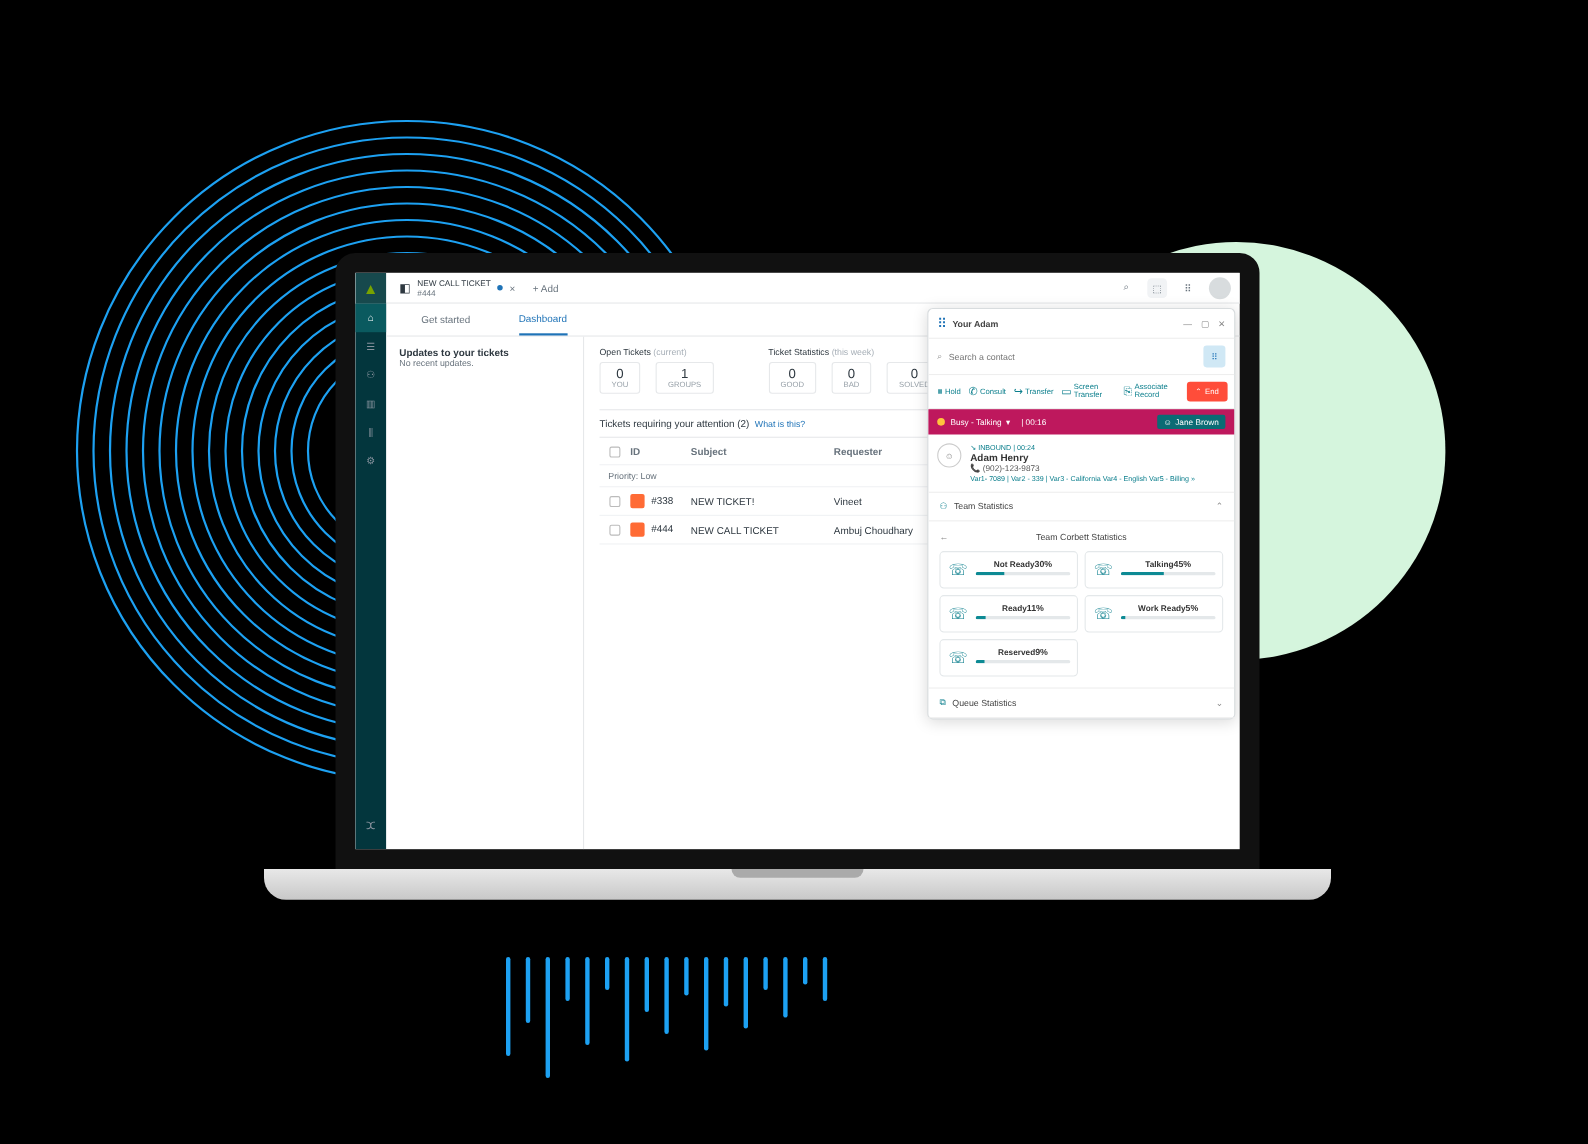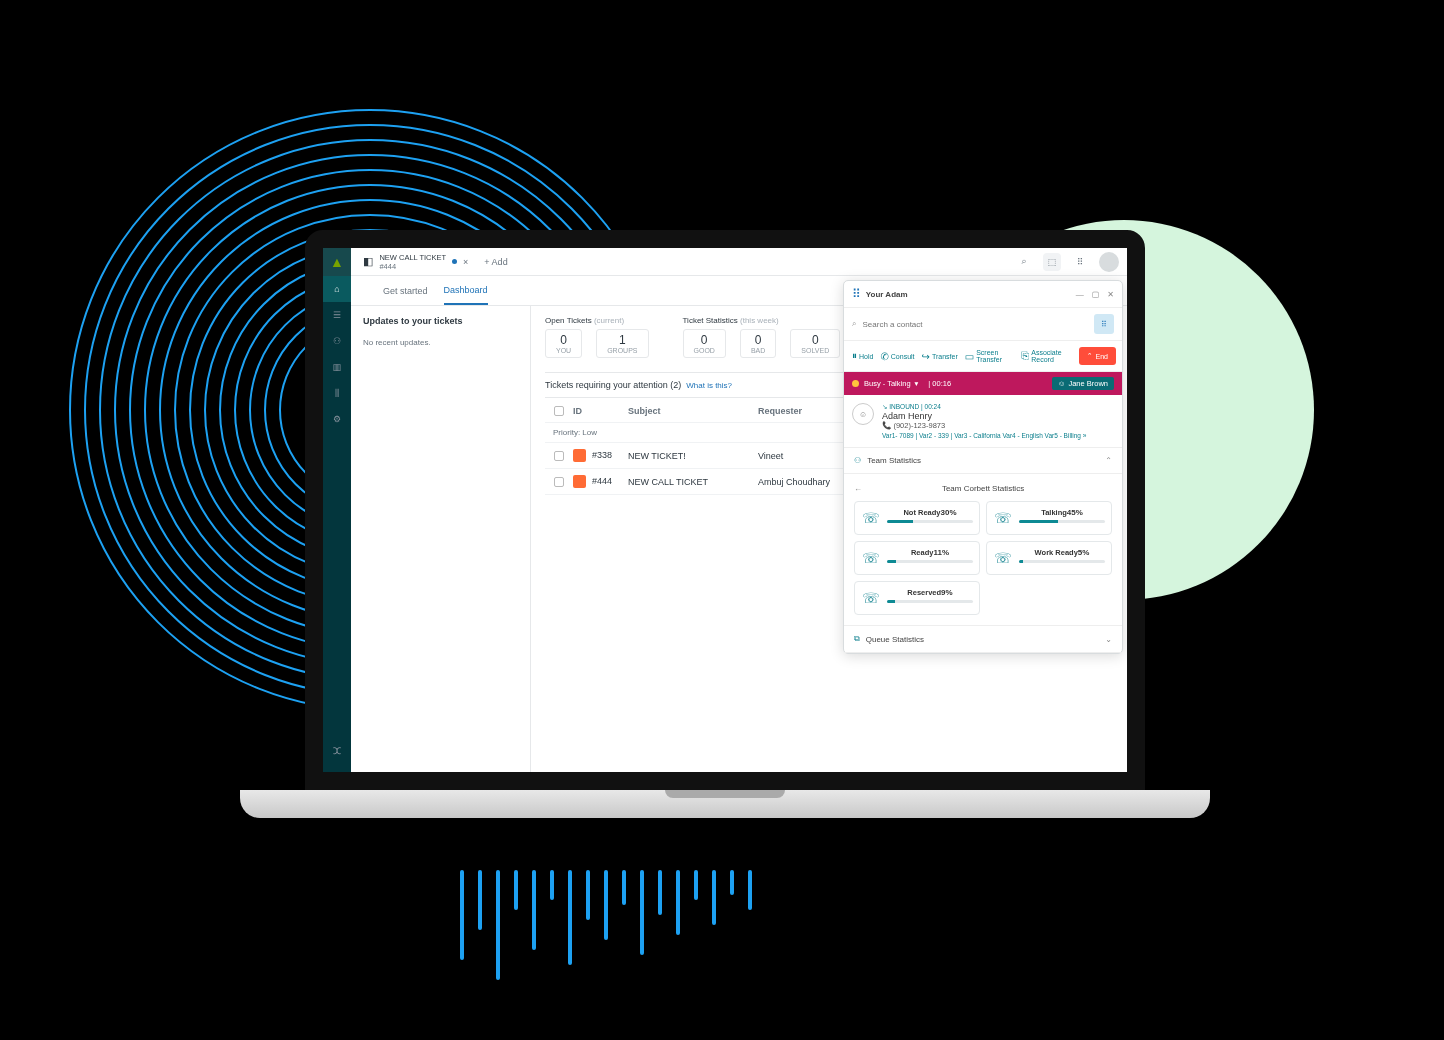--- a/index.html
+++ b/index.html
@@ -27,29 +27,29 @@
 .icon-btn{width:18px;height:18px;display:flex;align-items:center;justify-content:center;color:#68737d;border-radius:3px}
 .icon-box{background:#f1f3f5;padding:3px;border-radius:4px}
 
 .body{display:flex;height:calc(100% - 28px)}
 .sidebar{width:28px;background:#03363d;display:flex;flex-direction:column;align-items:center;padding-top:0}
 .side-item{width:28px;height:26px;display:flex;align-items:center;justify-content:center;color:#87929d;cursor:pointer}
 .side-item.active{background:#0a5a5f;color:#fff}
 .side-bot{margin-top:auto;margin-bottom:8px}
 
 .main{flex:1;display:flex;flex-direction:column;position:relative}
-.subnav{height:30px;display:flex;align-items:center;gap:16px;padding-left:32px;border-bottom:1px solid #e6e8ea}
+.subnav{height:30px;display:flex;align-items:center;gap:44px;padding-left:32px;border-bottom:1px solid #e6e8ea}
 .subnav span{color:#68737d;cursor:pointer}
 .subnav span.active{color:#1f73b7;border-bottom:2px solid #1f73b7;padding-bottom:8px;margin-bottom:-9px}
 .content{flex:1;display:flex}
 .col1{width:180px;border-right:1px solid #e6e8ea;padding:10px 12px}
-.col1 .ttl{font-weight:600;margin-bottom:12px}
+.col1 .ttl{font-weight:600;margin-bottom:0}
 .col1 .sub{color:#68737d;font-size:8px}
 .col2{flex:1;padding:10px 14px}
-.stats-row{display:flex;gap:34px;margin-bottom:14px}
+.stats-row{display:flex;gap:50px;margin-bottom:14px}
 .stats-grp .lbl{color:#68737d;font-size:8px;margin-bottom:4px}
 .stats-grp .lbl span{color:#a8b0b8}
 .stat-boxes{display:flex;gap:14px}
 .stat-box{text-align:center;border:1px solid #e6e8ea;padding:3px 10px;border-radius:3px}
 .stat-box .num{font-size:12px}
 .stat-box .cap{font-size:7px;color:#97a0a8}
 .sect-hdr{display:flex;align-items:center;gap:5px;padding:7px 0;border-top:1px solid #e6e8ea;border-bottom:1px solid #e6e8ea}
 .sect-hdr .lnk{color:#1f73b7;font-size:8px}
 .table{width:100%;margin-top:2px}
 .table-hdr,.table-row{display:flex;align-items:center;padding:6px 0;border-bottom:1px solid #f0f2f4}
@@ -74,21 +74,21 @@
 .p-act .ic{font-size:10px}
 .p-end{margin-left:auto;background:#ff4d3a;color:#fff;padding:3px 8px;border-radius:3px;display:flex;align-items:center;gap:3px}
 .p-status{display:flex;align-items:center;padding:5px 8px;background:#be185d;color:#fff;font-size:7.5px}
 .p-status .dot{width:7px;height:7px;border-radius:50%;background:#ffc43d;margin-right:5px}
 .p-status .tm{margin-left:6px}
 .p-status .agent{margin-left:auto;background:#0a6b74;padding:2px 6px;border-radius:2px;display:flex;gap:3px;align-items:center}
 .p-caller{display:flex;padding:8px;gap:8px;border-bottom:1px solid #eee}
 .p-caller .av{width:22px;height:22px;border:1px solid #ccc;border-radius:50%;display:flex;align-items:center;justify-content:center;color:#888}
 .p-caller .info{flex:1}
 .p-caller .inb{color:#0a7e8c;font-size:6.5px}
-.p-caller .nm{font-weight:400;font-size:9px;color:#333}
+.p-caller .nm{font-weight:700;font-size:9px;color:#333}
 .p-caller .ph{font-size:7.5px;color:#555}
 .p-caller .vars{font-size:6.5px;color:#0a7e8c;margin-top:2px}
 .p-notes{padding:10px 10px 24px;color:#aaa;font-size:8px;border-bottom:1px solid #eee}
 .p-sect{display:flex;align-items:center;padding:8px 10px;border-bottom:1px solid #eee;color:#0a7e8c;gap:6px}
 .p-sect .ttl{color:#444;font-weight:500}
 .p-sect .chev{margin-left:auto;color:#888}
 .team-box{padding:10px;border-bottom:1px solid #eee}
 .team-hdr{text-align:center;color:#444;margin-bottom:8px;position:relative}
 .team-hdr .back{position:absolute;left:0;color:#888}
 .team-grid{display:grid;grid-template-columns:1fr 1fr;gap:6px}

